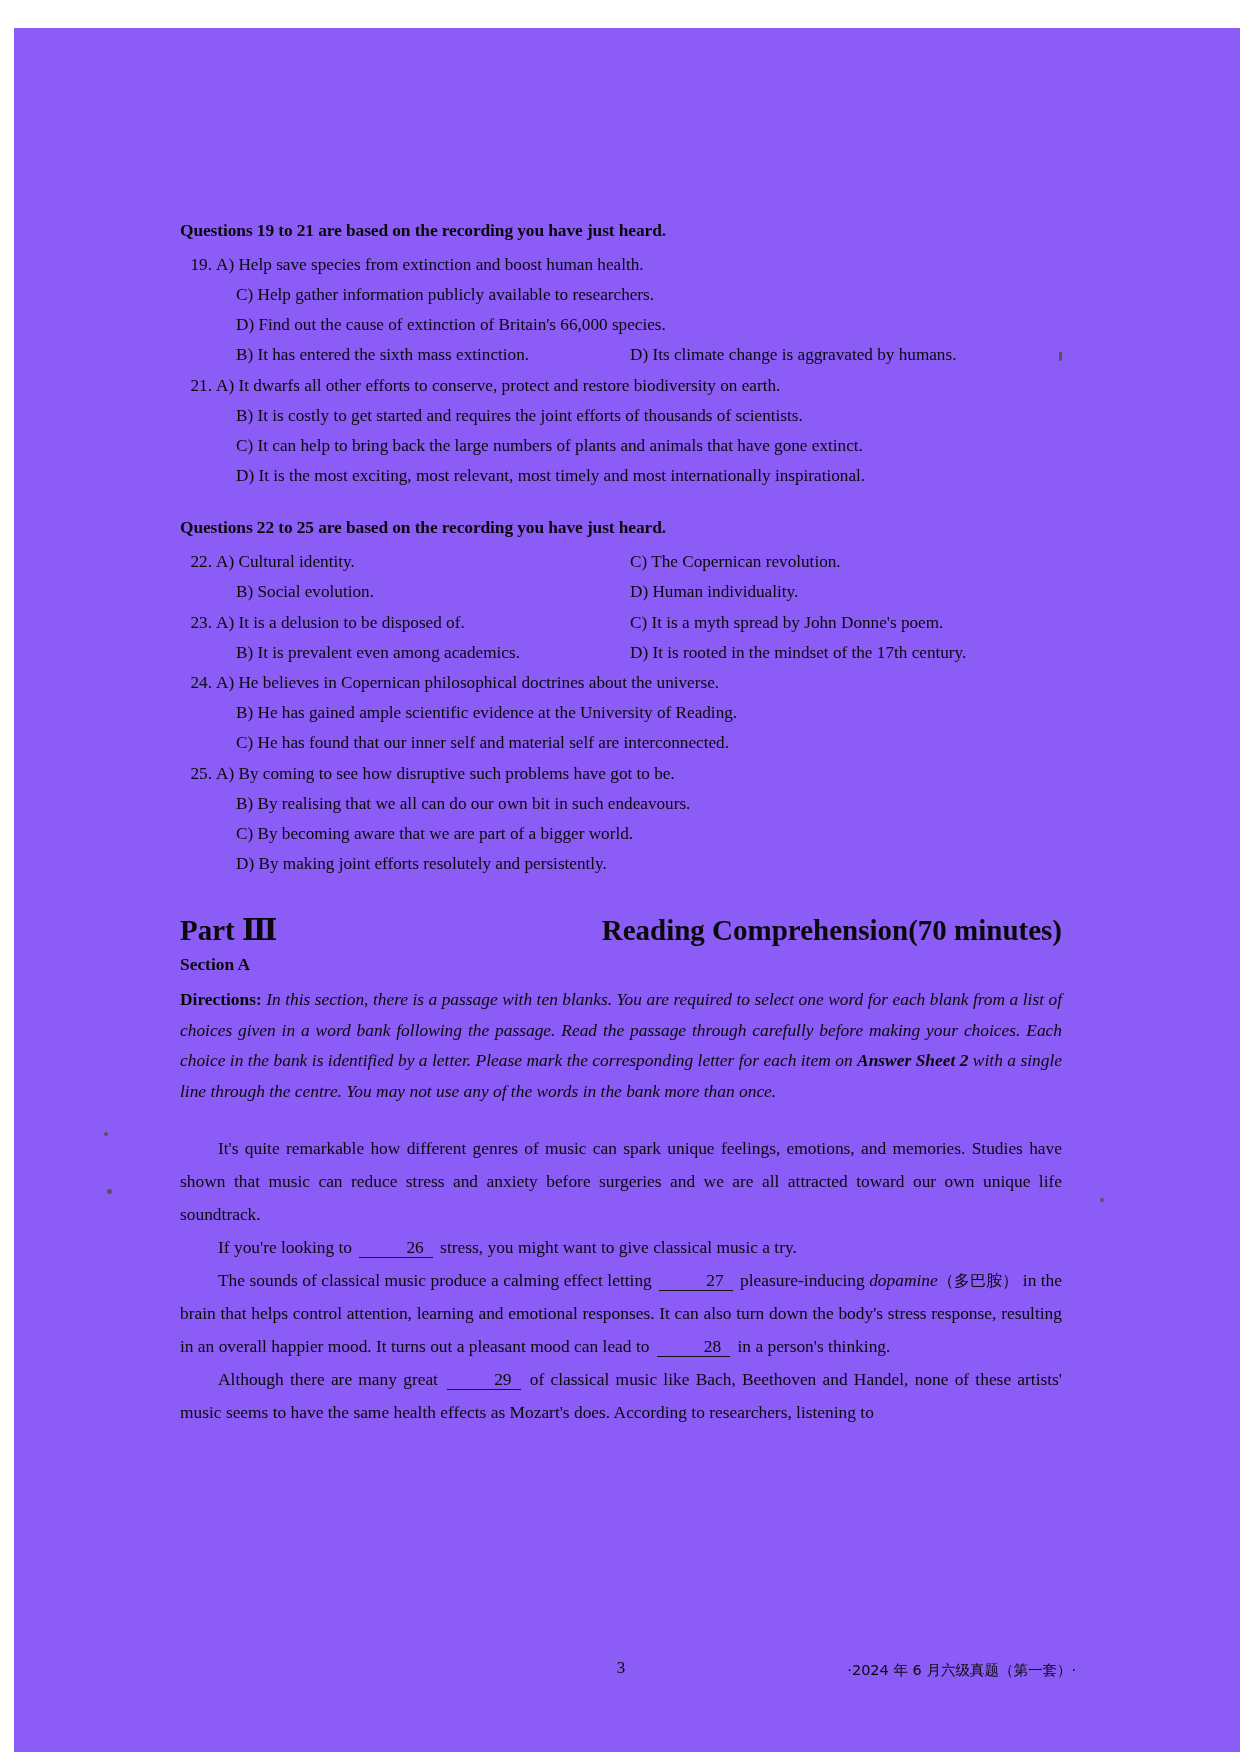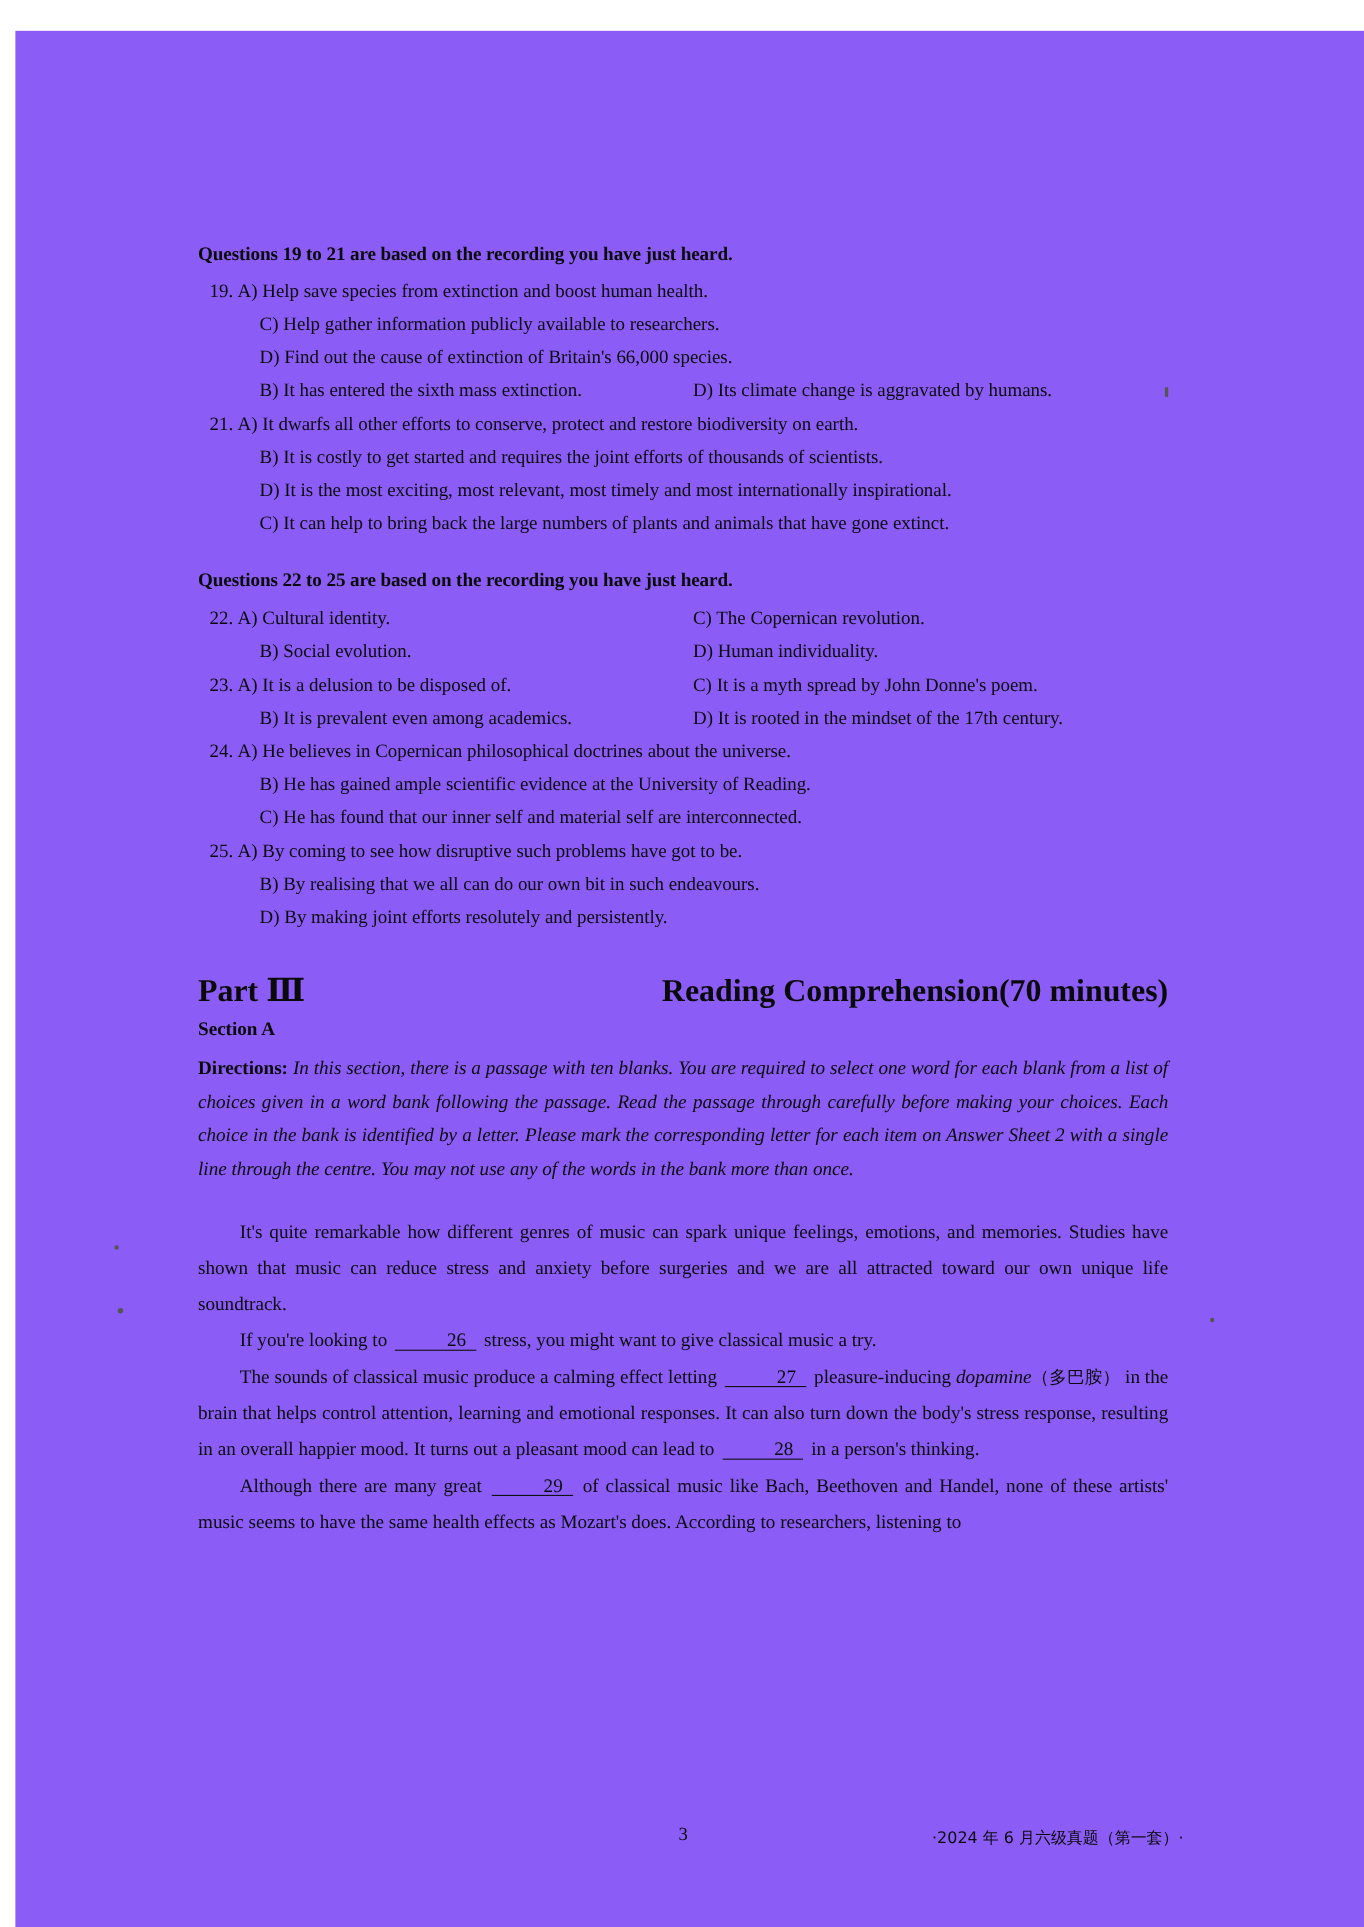--- a/index.html
+++ b/index.html
@@ -96,21 +96,21 @@
     margin-top: 9px;
     font-size: 17.4px;
     line-height: 30.5px;
     text-align: justify;
     font-style: italic;
   }
   .directions .dir-label {
     font-style: normal;
     font-weight: bold;
   }
-  .directions b { font-style: italic; font-weight: normal; }
+  .directions b { font-style: italic; font-weight: bold; }
 
   
   .passage {
     margin-top: 26px;
     font-size: 17.4px;
     line-height: 33px;
     text-align: justify;
   }
   .passage p {
     margin: 0;
@@ -193,24 +193,24 @@
     </div>
 
     <div class="qblock">
       <div class="optline">
         <span class="qnum">21.</span><span>A) It dwarfs all other efforts to conserve, protect and restore biodiversity on earth.</span>
       </div>
       <div class="optline">
         <span class="qnum blank">21.</span><span>B) It is costly to get started and requires the joint efforts of thousands of scientists.</span>
       </div>
       <div class="optline">
+        <span class="qnum blank">21.</span><span>C) It can help to bring back the large numbers of plants and animals that have gone extinct.</span>
+      </div>
+      <div class="optline">
         <span class="qnum blank">21.</span><span>D) It is the most exciting, most relevant, most timely and most internationally inspirational.</span>
-      </div>
-      <div class="optline">
-        <span class="qnum blank">21.</span><span>C) It can help to bring back the large numbers of plants and animals that have gone extinct.</span>
       </div>
     </div>
 
     <div class="spacer-md"></div>
 
     <div class="qhead">Questions 22 to 25 are based on the recording you have just heard.</div>
 
     <div class="qblock">
       <div class="optline two-col">
         <span class="col-a"><span class="qnum">22.</span><span>A) Cultural identity.</span></span>
@@ -244,20 +244,23 @@
         <span class="qnum blank">24.</span><span>C) He has found that our inner self and material self are interconnected.</span>
       </div>
     </div>
 
     <div class="qblock">
       <div class="optline">
         <span class="qnum">25.</span><span>A) By coming to see how disruptive such problems have got to be.</span>
       </div>
       <div class="optline">
         <span class="qnum blank">25.</span><span>B) By realising that we all can do our own bit in such endeavours.</span>
+      </div>
+      <div class="optline">
+        <span class="qnum blank">25.</span><span>C) By becoming aware that we are part of a bigger world.</span>
       </div>
       <div class="optline">
         <span class="qnum blank">25.</span><span>D) By making joint efforts resolutely and persistently.</span>
       </div>
     </div>
 
     <div class="part-row">
       <span class="part-label">Part Ⅲ</span>
       <span class="part-title">Reading Comprehension</span>
       <span class="part-time">(70 minutes)</span>

